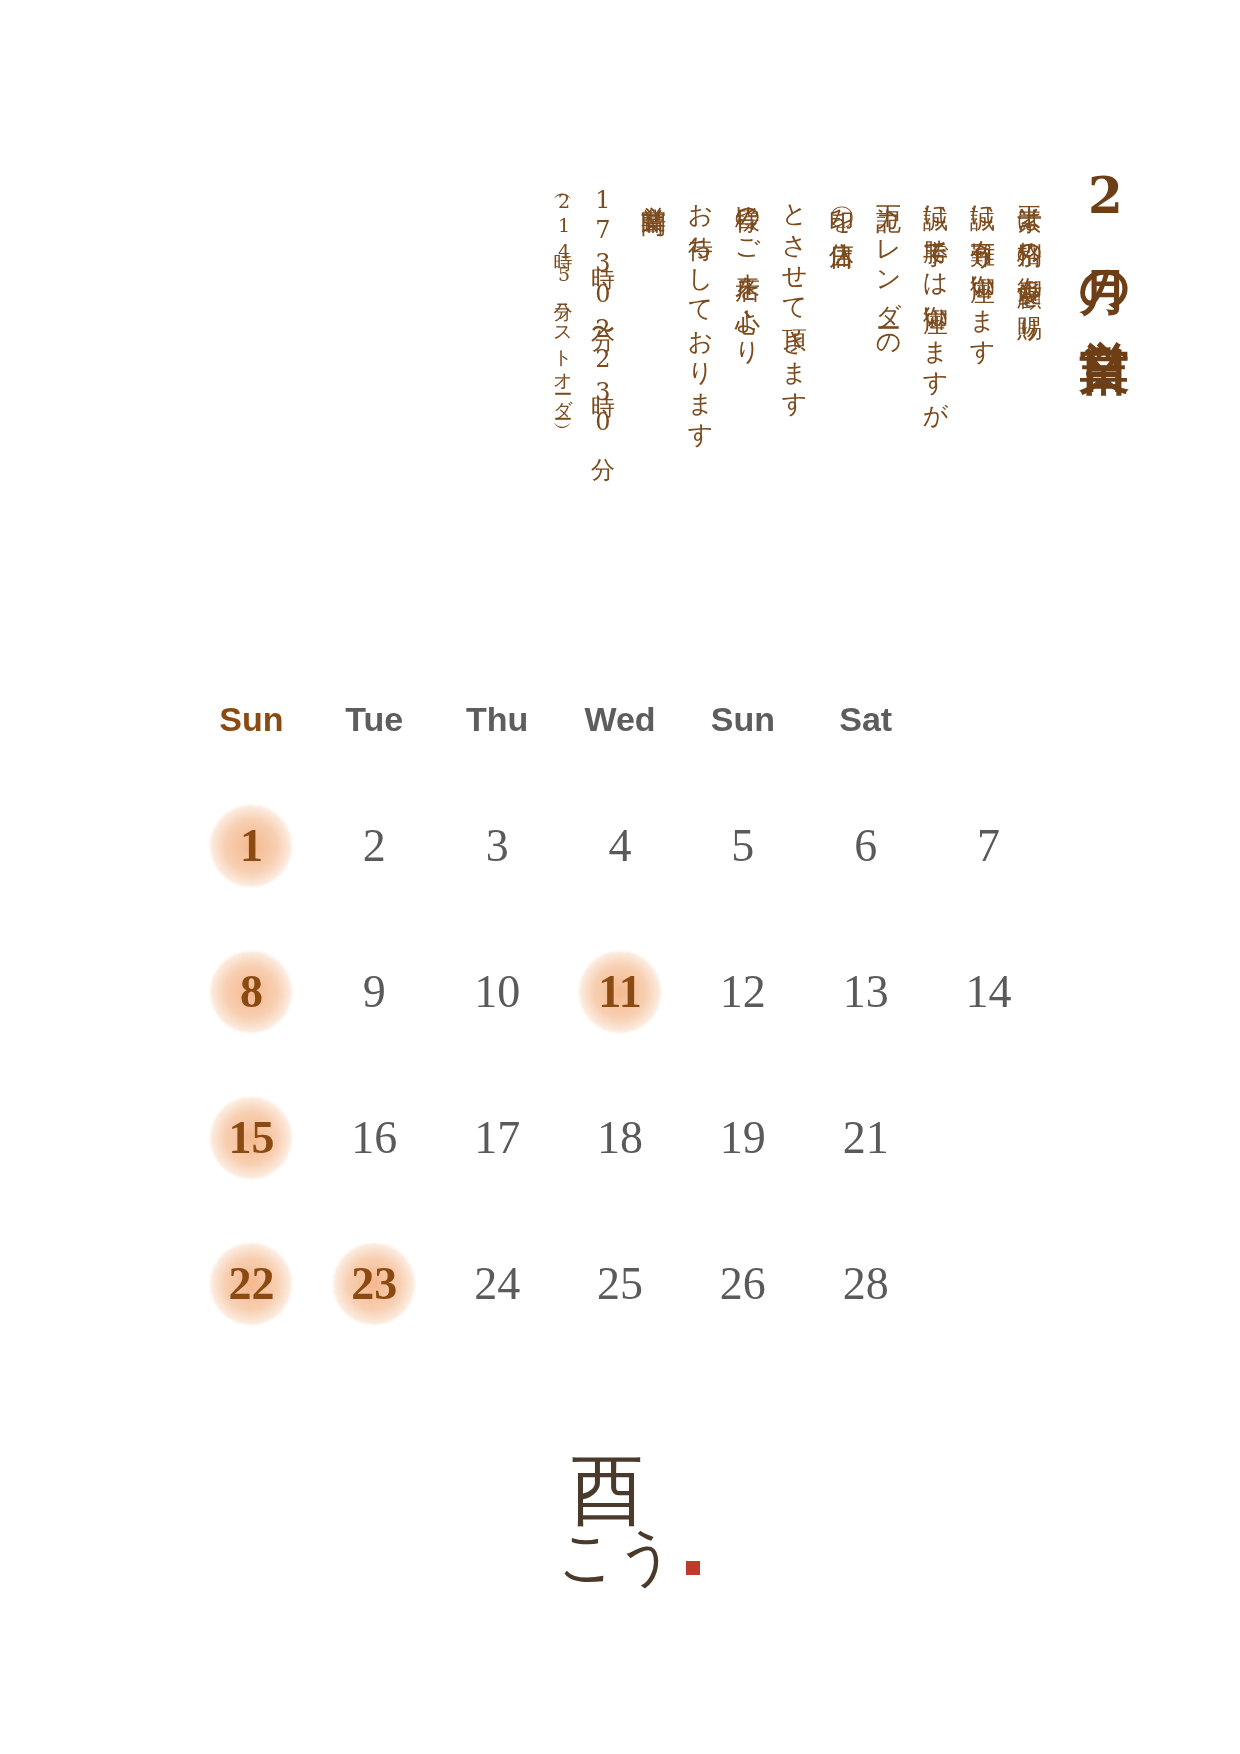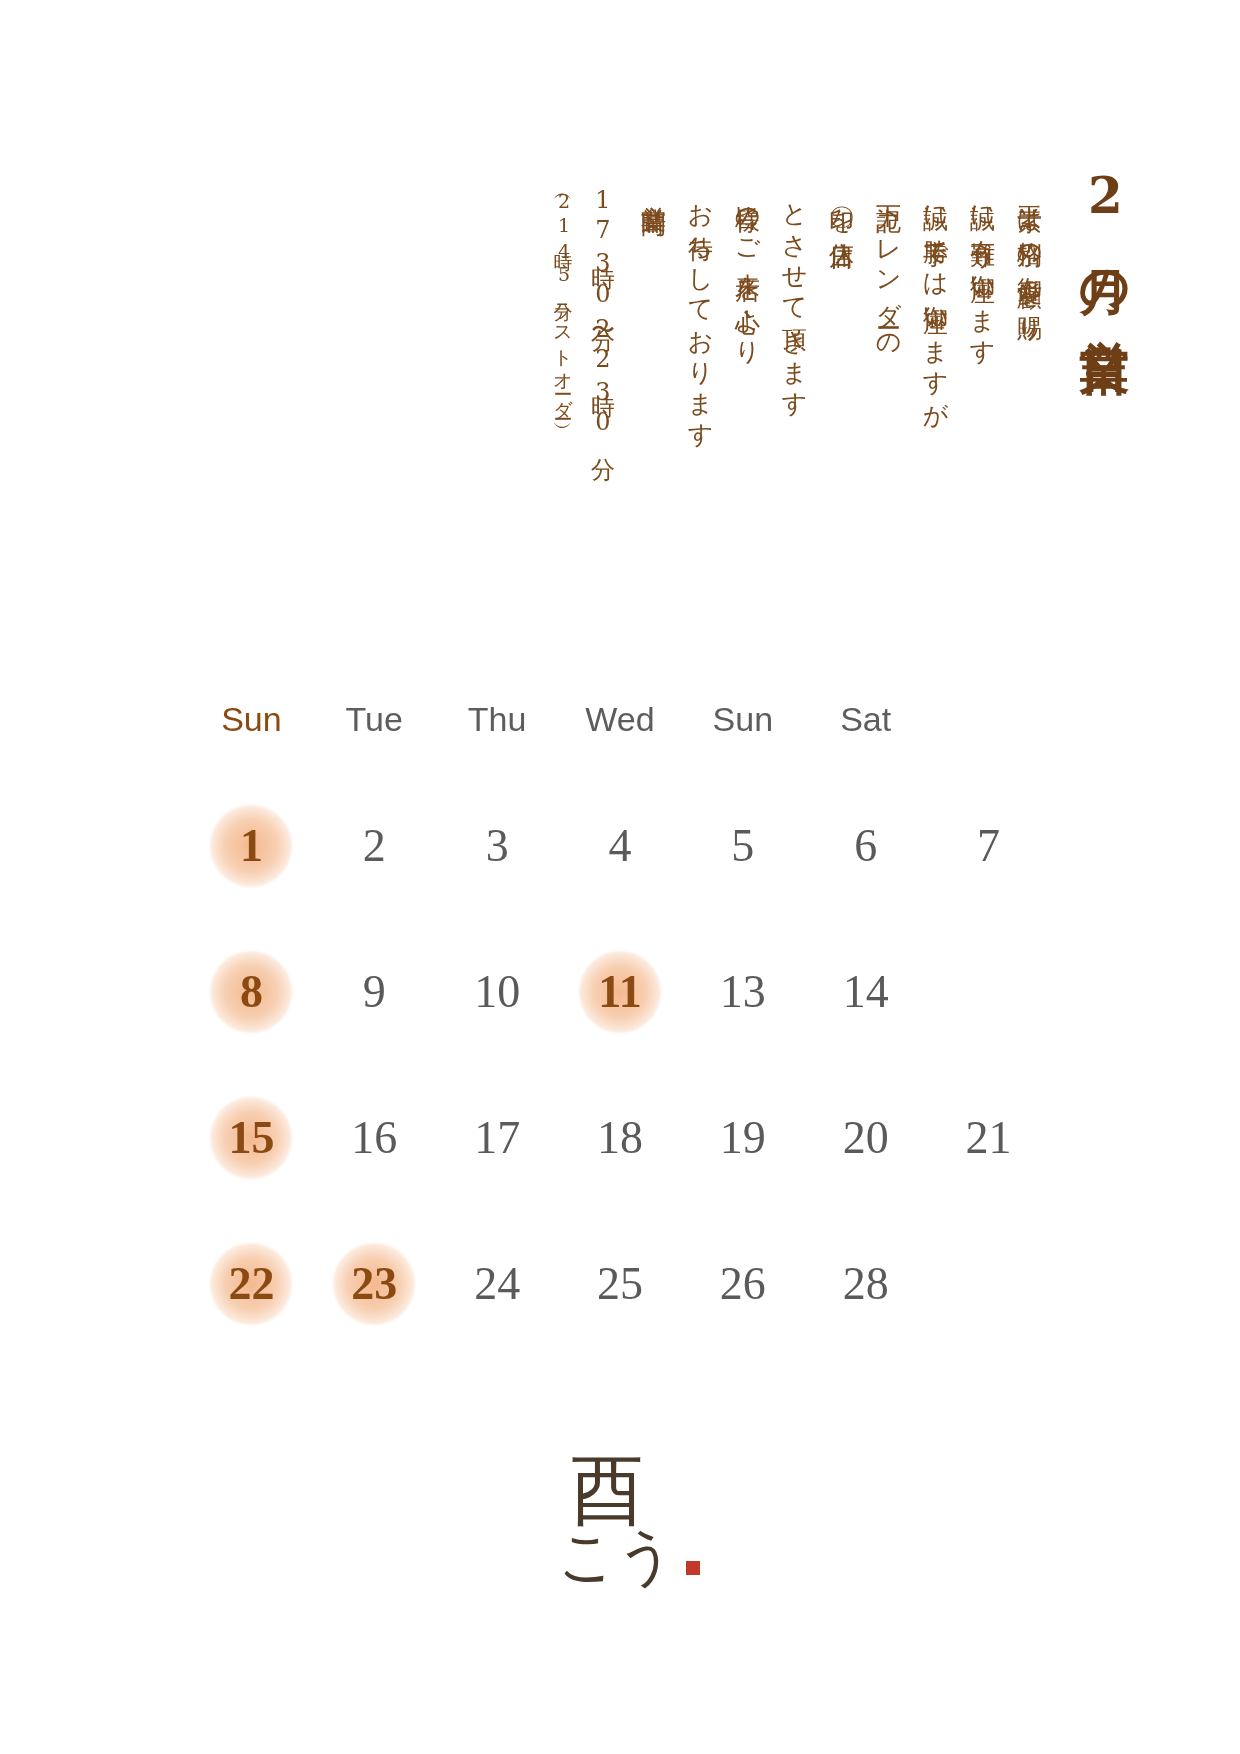--- a/index.html
+++ b/index.html
@@ -76,21 +76,21 @@
     width: 860px;
   }
   .cal-head, .cal-row {
     display: grid;
     grid-template-columns: repeat(7, 1fr);
   }
   .cal-head div {
     text-align: center;
     font-family: "Liberation Sans", "DejaVu Sans", sans-serif;
     font-size: 34px;
-    font-weight: 400;
+    font-weight: 700;
     color: #5d5d5d;
     padding-bottom: 44px;
   }
   .cal-head div.sun { color: #8a4a12; }
 
   .cal-row { margin-bottom: 20px; }
   .cell {
     height: 126px;
     display: flex;
     align-items: center;
@@ -216,20 +216,23 @@
     <div class="cell">
         <span class="num">9</span>
       </div>
     <div class="cell">
         <span class="num">10</span>
       </div>
     <div class="cell closed">
         <span class="num">11</span>
       </div>
     <div class="cell">
+        <span class="num">12</span>
+      </div>
+    <div class="cell">
         <span class="num">13</span>
       </div>
     <div class="cell">
         <span class="num">14</span>
       </div>
   </div>
 
   <div class="cal-row">
     <div class="cell closed">
         <span class="num">15</span>
@@ -238,23 +241,20 @@
         <span class="num">16</span>
       </div>
     <div class="cell">
         <span class="num">17</span>
       </div>
     <div class="cell">
         <span class="num">18</span>
       </div>
     <div class="cell">
         <span class="num">19</span>
-      </div>
-    <div class="cell">
-        <span class="num">20</span>
       </div>
     <div class="cell">
         <span class="num">21</span>
       </div>
   </div>
 
   <div class="cal-row">
     <div class="cell closed">
         <span class="num">22</span>
       </div>

